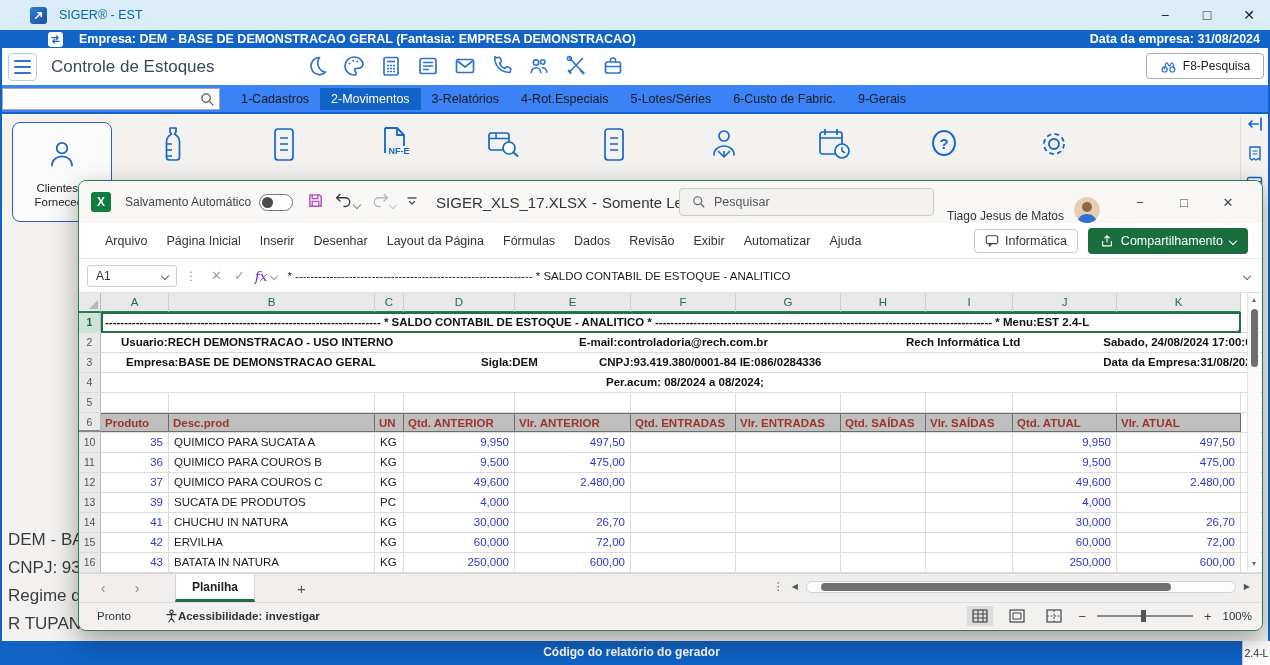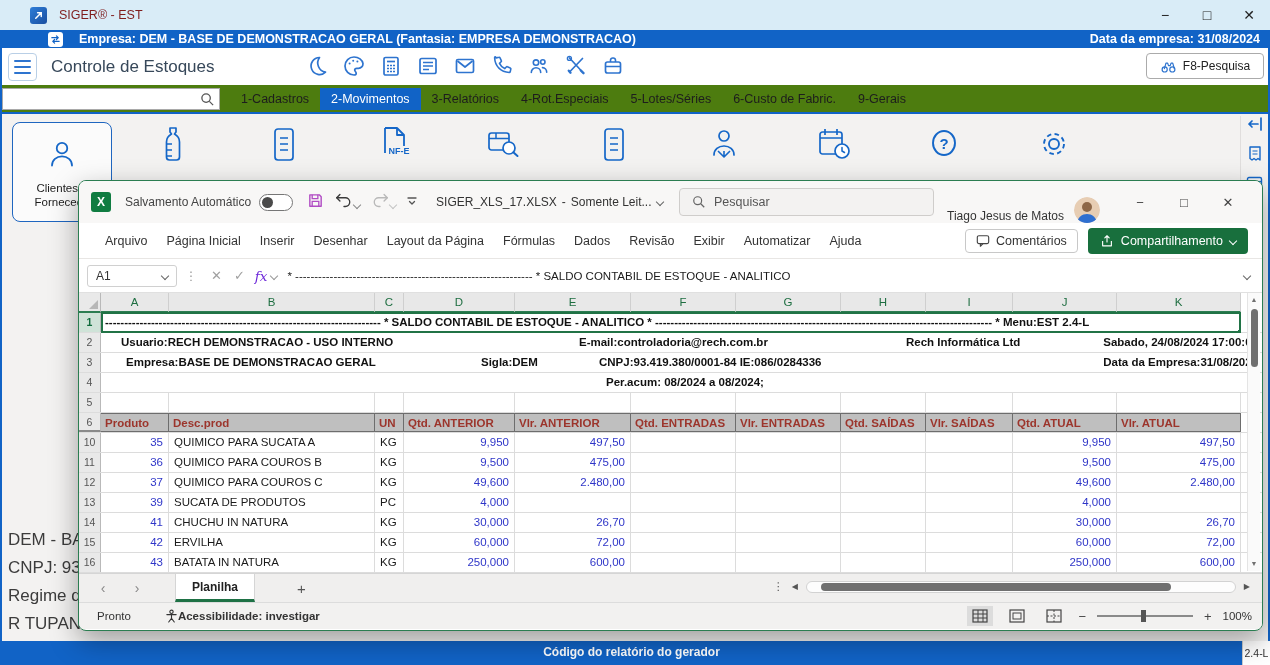--- a/index.html
+++ b/index.html
@@ -2,38 +2,38 @@
 <html><head>
 <meta charset="utf-8">
 <style>
   * { margin:0; padding:0; box-sizing:border-box; }
   html,body { width:1270px; height:665px; font-family:"Liberation Sans", sans-serif; }
   .screen { position:relative; width:1270px; height:665px; background:#f3f2f1; overflow:hidden; }
 
   
   .titlebar { position:absolute; left:0; top:0; width:1270px; height:30px; background:#d9ecf7; display:flex; align-items:center; }
   .app-icon { width:17px; height:17px; margin-left:30px; border-radius:3px; background:linear-gradient(135deg,#2d7dd8,#1b4fa0); display:flex; align-items:center; justify-content:center; }
-  .titlebar-text { margin-left:12px; font-size:12.5px; color:#7f1d1d; }
+  .titlebar-text { margin-left:12px; font-size:12.5px; color:#0369a1; }
   .win-controls { margin-left:auto; display:flex; }
   .win-btn { width:42px; height:30px; display:flex; align-items:center; justify-content:center; font-size:14px; color:#222; }
 
   .empresa-bar { position:absolute; left:0; top:30px; width:1270px; height:18px; background:#1163c6; display:flex; align-items:center; color:#fff; }
   .empresa-icon { width:15px; height:15px; background:#fff; border-radius:3px; margin-left:48px; display:flex; align-items:center; justify-content:center; }
   .empresa-text { margin-left:16px; font-size:12.5px; font-weight:bold; }
   .empresa-date { margin-left:auto; margin-right:10px; font-size:12.5px; font-weight:bold; }
 
   .toolbar { position:absolute; left:0; top:48px; width:1270px; height:37px; background:#fff; display:flex; align-items:center; }
   .hamburger { width:29px; height:28px; margin-left:8px; border:1px solid #b9cfe6; border-radius:4px; display:flex; flex-direction:column; justify-content:center; gap:4px; padding:0 5px; }
   .hamburger i { display:block; height:2px; background:#2e74cf; border-radius:1px; }
   .toolbar-title { margin-left:14px; font-size:17px; color:#37485a; }
   .tool-icons { position:absolute; left:303px; top:4px; display:flex; gap:10px; }
   .tool-ic { width:27px; height:28px; display:flex; align-items:center; justify-content:center; }
   .f8-btn { position:absolute; right:6px; top:5px; width:118px; height:26px; background:#fff; border:1px solid #ababab; border-radius:4px; display:flex; align-items:center; justify-content:center; gap:6px; font-size:12px; color:#222; }
 
-  .menurow { position:absolute; left:0; top:85px; width:1270px; height:27px; background:#4d7c0f; display:flex; align-items:center; }
+  .menurow { position:absolute; left:0; top:85px; width:1270px; height:27px; background:#3b82f6; display:flex; align-items:center; }
   .siger-search { position:relative; margin-left:2px; width:218px; height:22px; border:1px solid #a9a9a9; background:#fff; }
   .siger-search input { width:188px; height:20px; border:none; outline:none; font-size:12px; padding:0 6px; }
   .mag { position:absolute; right:4px; top:3px; }
   .menu-tabs { display:flex; margin-left:10px; }
   .mtab { padding:4px 11px; font-size:12.5px; color:#1d1d1d; white-space:nowrap; }
   .mtab.active { background:#1163c6; color:#fff; }
   .blueline { position:absolute; left:0; top:112px; width:1270px; height:2px; background:#1163c6; }
 
   .content { position:absolute; left:0; top:114px; width:1270px; height:527px; background:#f3f2f1; }
   .edge-l { position:absolute; left:0; top:30px; width:2px; height:611px; background:#1163c6; z-index:5; }
@@ -49,21 +49,21 @@
   
   .excel { position:absolute; left:78px; top:180px; width:1185px; height:451px; background:#fff; border:1px solid #2b7d51; border-radius:8px; box-shadow:0 10px 28px rgba(0,0,0,.35); overflow:hidden; z-index:10; }
 
   .xl-title { position:relative; height:42px; background:#f8f7f6; display:flex; align-items:center; }
   .xlogo { width:20px; height:20px; margin-left:12px; background:#107c41; border-radius:3px; color:#fff; font-weight:bold; font-size:12px; display:flex; align-items:center; justify-content:center; }
   .autosave { margin-left:14px; font-size:12px; color:#444; }
   .toggle { width:34px; height:17px; border:1px solid #767676; border-radius:9px; margin-left:8px; position:relative; background:#fff; }
   .toggle i { position:absolute; left:2px; top:2px; width:11px; height:11px; border-radius:50%; background:#4a4a4a; }
   .qat { display:flex; align-items:center; gap:10px; margin-left:14px; }
   .chev { width:6px; height:6px; border-right:1.5px solid #666; border-bottom:1.5px solid #666; transform:rotate(45deg); display:inline-block; }
-  .xl-doc-title { margin-left:18px; font-size:12px; color:#333; display:flex; align-items:center; gap:5px; white-space:nowrap; }
+  .xl-doc-title { margin-left:18px; font-size:15px; color:#333; display:flex; align-items:center; gap:5px; white-space:nowrap; }
   .xl-search { position:absolute; left:600px; top:7px; width:255px; height:28px; background:#f3f2f1; border:1px solid #cfcdcb; border-radius:4px; display:flex; align-items:center; gap:8px; padding-left:12px; font-size:12.5px; color:#555; }
   .xl-right { position:absolute; right:12px; top:0; height:42px; display:flex; align-items:flex-end; }
   .xl-user { font-size:12px; color:#333; margin-right:10px; }
   .avatar { width:26px; height:26px; border-radius:50%; overflow:hidden; margin-right:18px; }
   .xl-wbtn { width:44px; height:42px; display:flex; align-items:center; justify-content:center; font-size:13px; color:#444; }
 
   .xl-ribbon { position:relative; height:36px; background:#fff; display:flex; align-items:center; border-bottom:1px solid #e8e6e4;padding-left:12px; }
   .rtab { font-size:12.5px; color:#333; margin-left:19px; white-space:nowrap; }
   .rtab:first-child { margin-left:14px; }
   .comments-btn { margin-left:auto; height:24px; border:1px solid #c8c8c8; border-radius:4px; background:#fff; display:flex; align-items:center; gap:6px; padding:0 10px; font-size:12.5px; color:#333; }
@@ -392,21 +392,21 @@
       <span class="rtab">Dados</span>
       <span class="rtab">Revisão</span>
       <span class="rtab">Exibir</span>
       <span class="rtab">Automatizar</span>
       <span class="rtab">Ajuda</span>
       <span class="comments-btn">
         <svg width="14" height="14" viewBox="0 0 16 16">
             <rect x="1.5" y="2" width="13" height="9" rx="1.8" fill="none" stroke="#444" stroke-width="1.3"></rect>
             <path d="M5 11v3l3-3" fill="none" stroke="#444" stroke-width="1.3" stroke-linejoin="round"></path>
           </svg>
-        <span>Comentários</span>
+        <span>Informática</span>
       </span>
       <span class="share-btn">
         <svg width="14" height="14" viewBox="0 0 16 16">
             <path d="M8 9V2.5M5.5 4.5 8 2l2.5 2.5" fill="none" stroke="#fff" stroke-width="1.3" stroke-linecap="round" stroke-linejoin="round"></path>
             <path d="M3 8v5.5h10V8" fill="none" stroke="#fff" stroke-width="1.3" stroke-linejoin="round"></path>
           </svg>
         <span>Compartilhamento</span>
         <span class="chev" style="border-color:#fff"></span>
       </span>
     </div>

